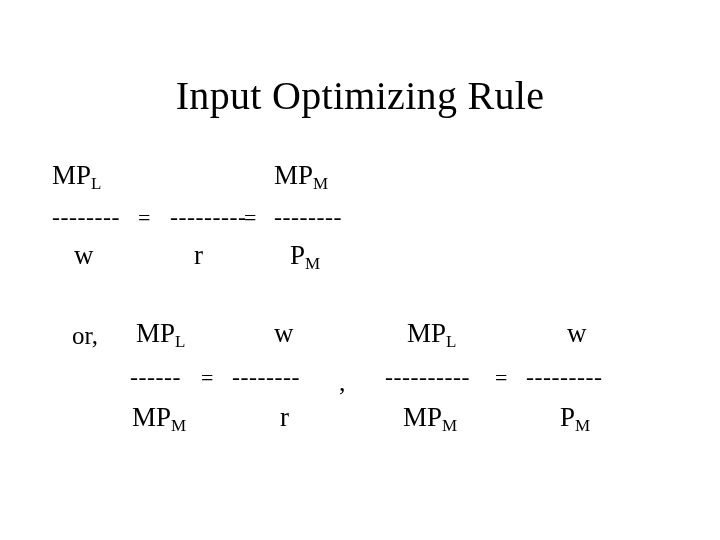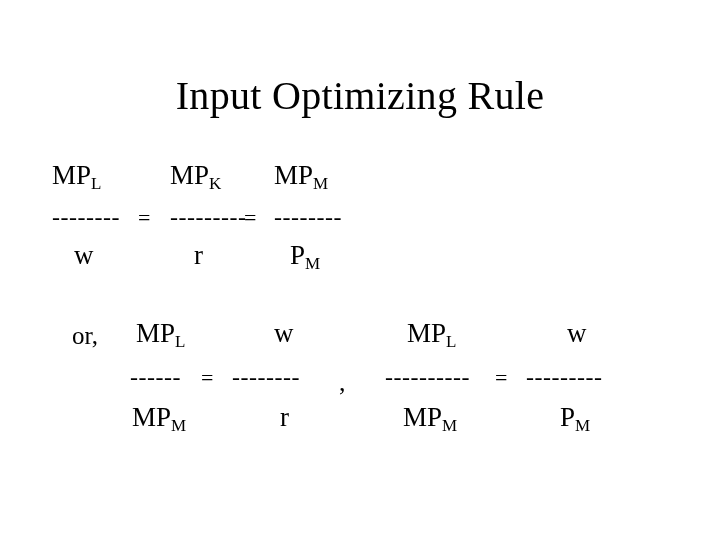--- a/index.html
+++ b/index.html
@@ -183,21 +183,20 @@
   <div class="slide-title">Input Optimizing Rule</div>
 
   <div class="eqn-row1">
 
     <span class="term r1-num c1"><span>MP</span><sub>L</sub></span>
     <span class="bar r1-bar c1">--------</span>
     <span class="term r1-den c1d"><span>w</span></span>
 
     <span class="eq r1-eq e1">=</span>
 
-    <span class="term r1-num c2"><span>MP</span><sub>K</sub></span>
     <span class="bar r1-bar c2">---------</span>
     <span class="term r1-den c2d"><span>r</span></span>
 
     <span class="eq r1-eq e2">=</span>
 
     <span class="term r1-num c3"><span>MP</span><sub>M</sub></span>
     <span class="bar r1-bar c3">--------</span>
     <span class="term r1-den c3d"><span>P</span><sub>M</sub></span>
   </div>
 

